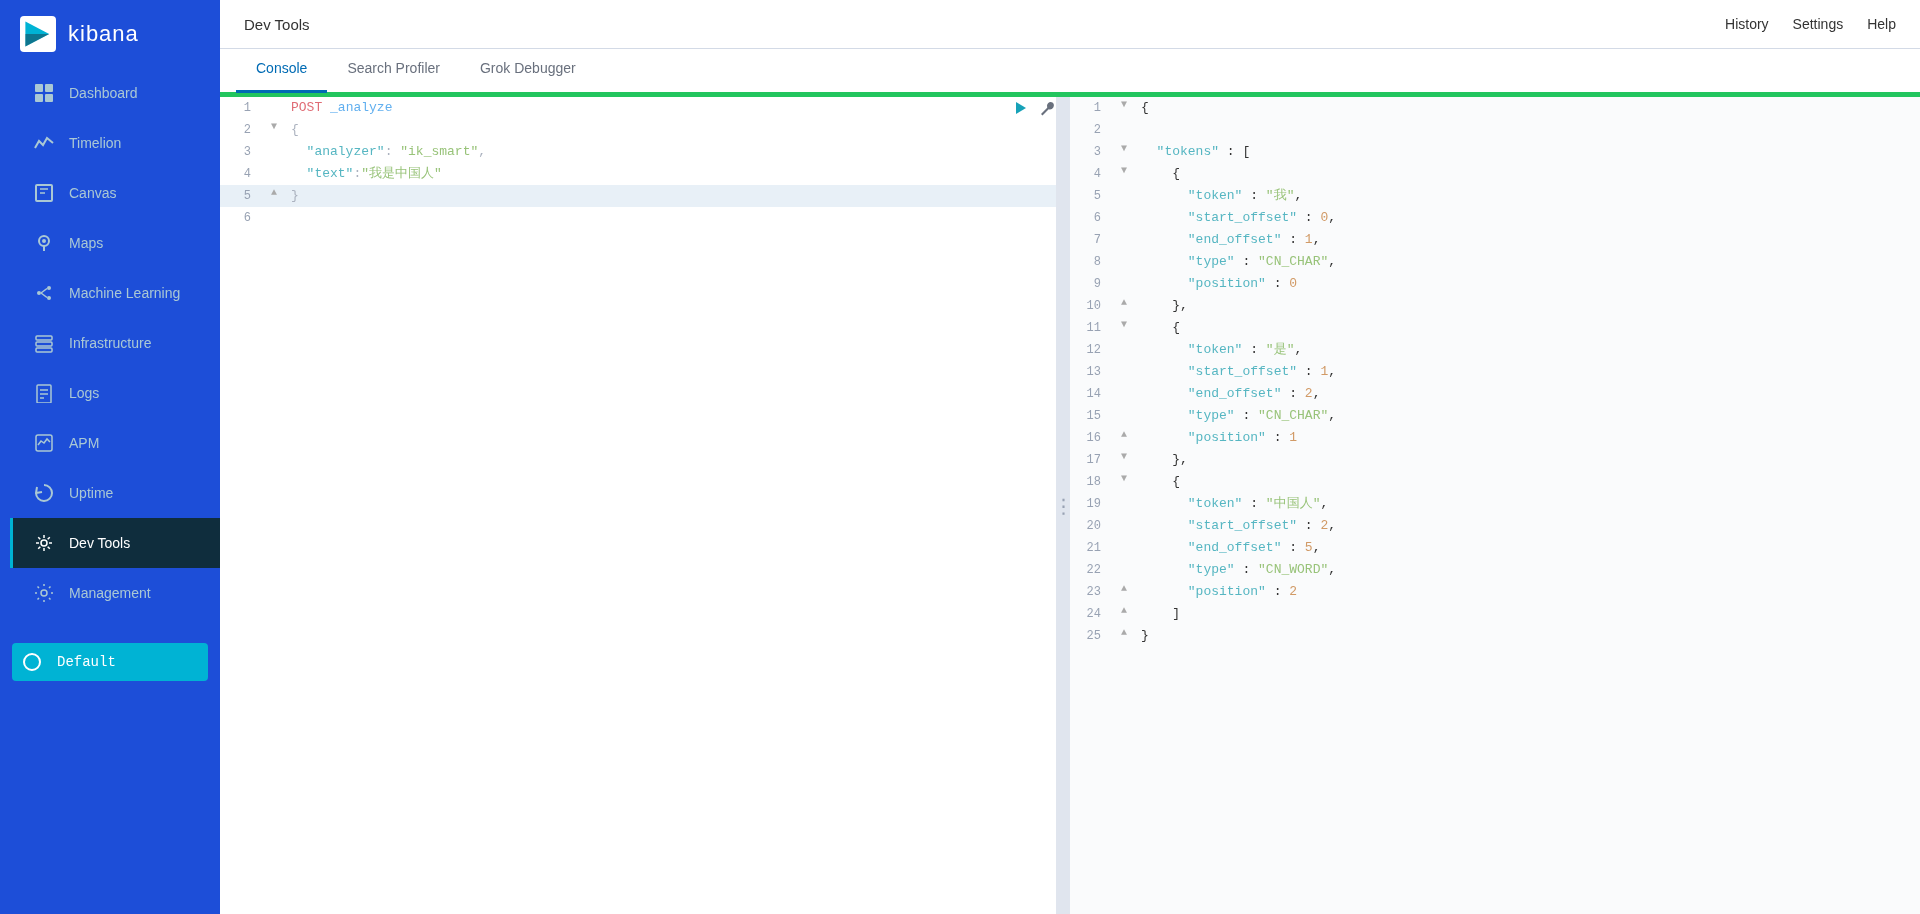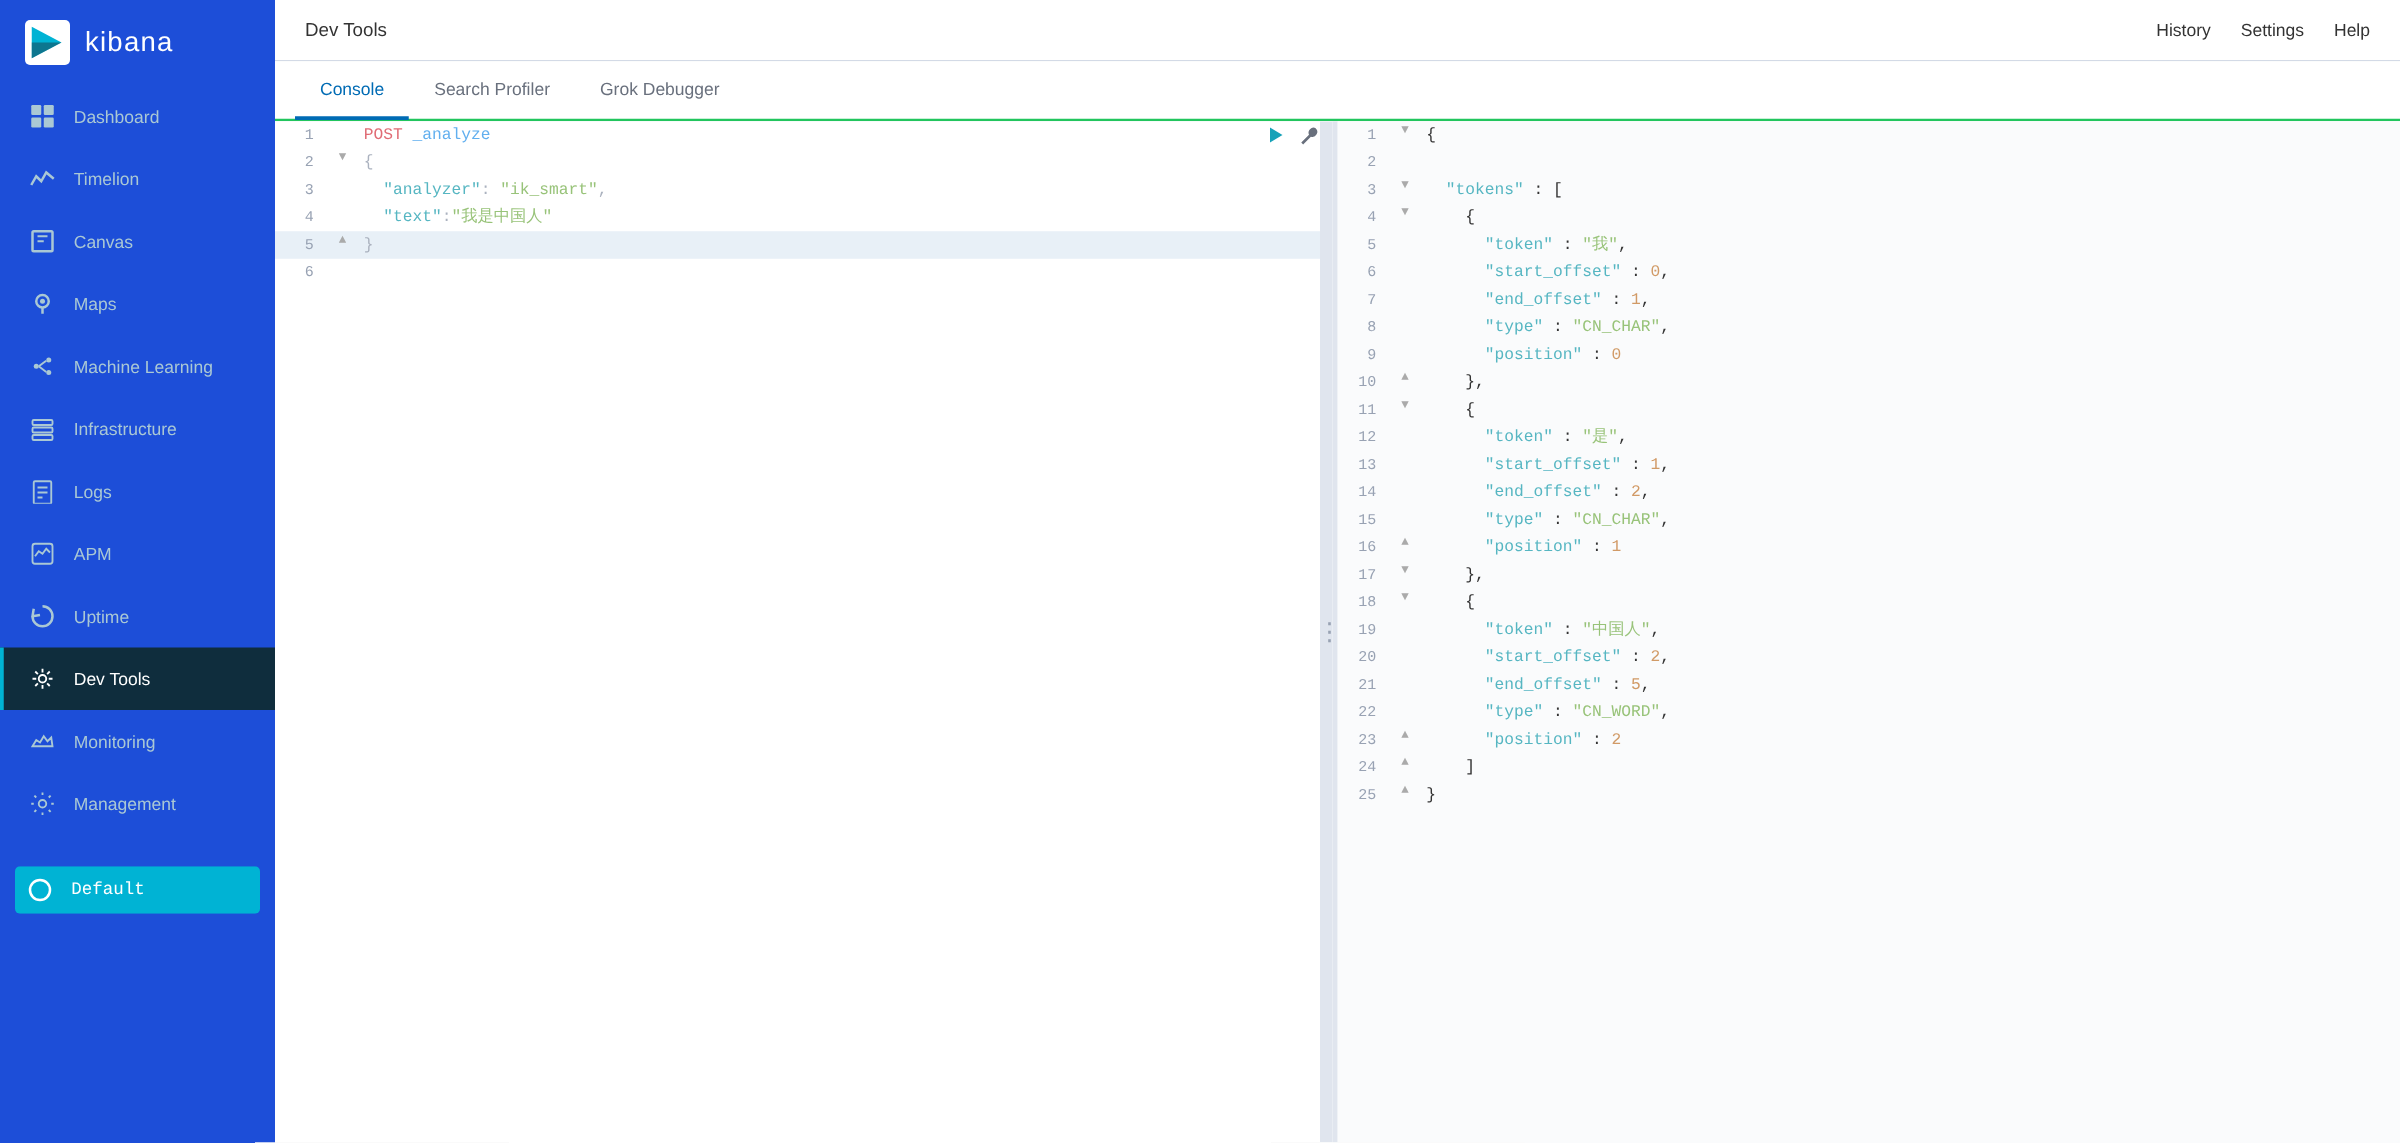--- a/index.html
+++ b/index.html
@@ -40,20 +40,21 @@
       display: flex;
       align-items: center;
       gap: 14px;
       padding: 14px 20px;
       color: #aac8d4;
       cursor: pointer;
       font-size: 14px;
       font-weight: 500;
       transition: background 0.15s;
       border-left: 3px solid transparent;
+      margin-left: 10px;
     }
     .nav-item.active { background: #0f2d3d; color: white; border-left: 3px solid #00b3d4; }
     .nav-icon { width: 22px; height: 22px; display: flex; align-items: center; justify-content: center; flex-shrink: 0; }
     .nav-icon svg { width: 20px; height: 20px; fill: currentColor; }
 
     
     .main {
       flex: 1;
       display: flex;
       flex-direction: column;
@@ -84,21 +85,21 @@
     .topbar-link {
       color: #333;
       font-size: 14px;
       cursor: pointer;
       text-decoration: none;
     }
 
     
     .tabs-bar {
       background: white;
-      border-bottom: 2px solid #22c55e;
+      border-bottom: 5px solid #22c55e;
       display: flex;
       align-items: flex-end;
       padding: 0 0 0 16px;
       height: 48px;
       flex-shrink: 0;
     }
     .tab {
       padding: 12px 20px 14px;
       font-size: 14px;
       color: #69707d;
@@ -325,28 +326,20 @@
     <div class="nav-item active">
       <div class="nav-icon">
         <svg viewBox="0 0 20 20">
             <circle cx="10" cy="10" r="3" stroke="currentColor" stroke-width="1.5" fill="none"></circle>
             <path d="M10 2v3M10 15v3M2 10h3M15 10h3M4.2 4.2l2.1 2.1M13.7 13.7l2.1 2.1M4.2 15.8l2.1-2.1M13.7 6.3l2.1-2.1" stroke="currentColor" stroke-width="1.5"></path>
           </svg>
       </div>
       <span>Dev Tools</span>
     </div>
 
-    <div class="nav-item">
-      <div class="nav-icon">
-        <svg viewBox="0 0 20 20">
-            <path d="M2 14 L5 9 L8 11 L11 6 L14 10 L17 7 L18 14 Z" stroke="currentColor" stroke-width="1.5" fill="none"></path>
-          </svg>
-      </div>
-      <span>Monitoring</span>
-    </div>
 
     <div class="nav-item">
       <div class="nav-icon">
         <svg viewBox="0 0 20 20">
             <circle cx="10" cy="10" r="3" stroke="currentColor" stroke-width="1.5" fill="none"></circle>
             <path d="M10 1 v2 M10 17 v2 M1 10 h2 M17 10 h2 M3.5 3.5 l1.5 1.5 M15 15 l1.5 1.5 M3.5 16.5 l1.5-1.5 M15 5 l1.5-1.5" stroke="currentColor" stroke-width="1.5"></path>
           </svg>
       </div>
       <span>Management</span>
     </div>

